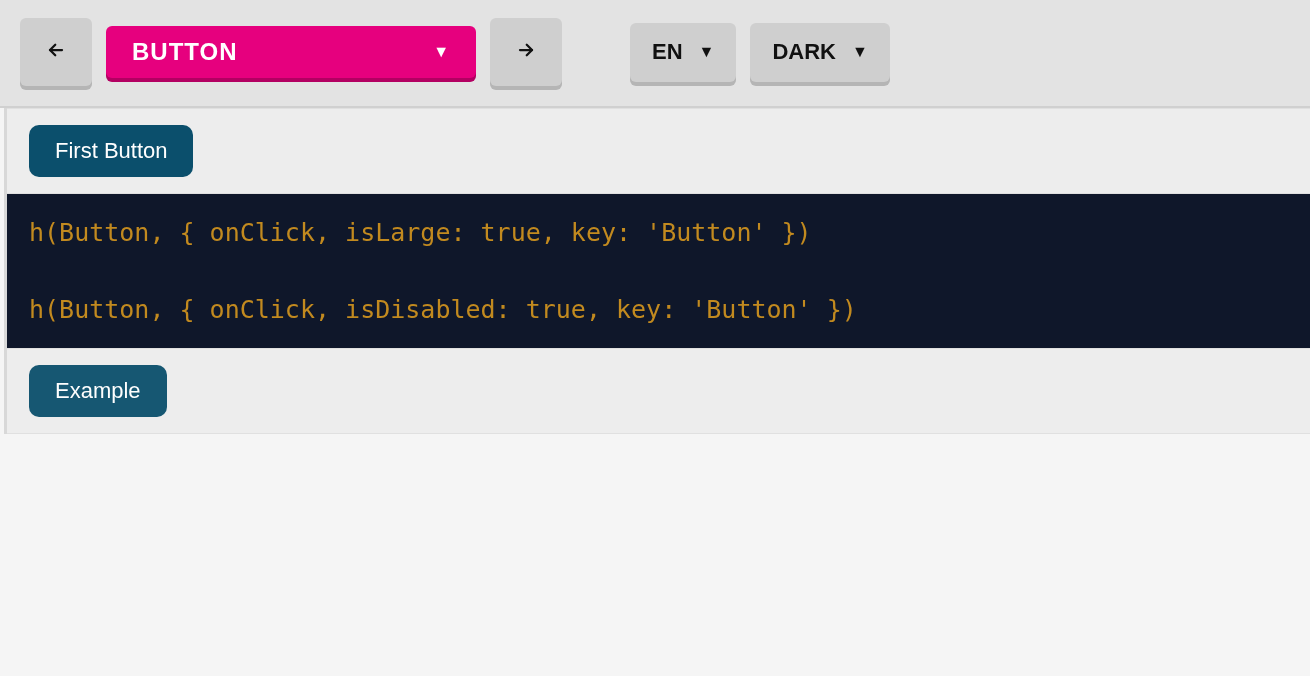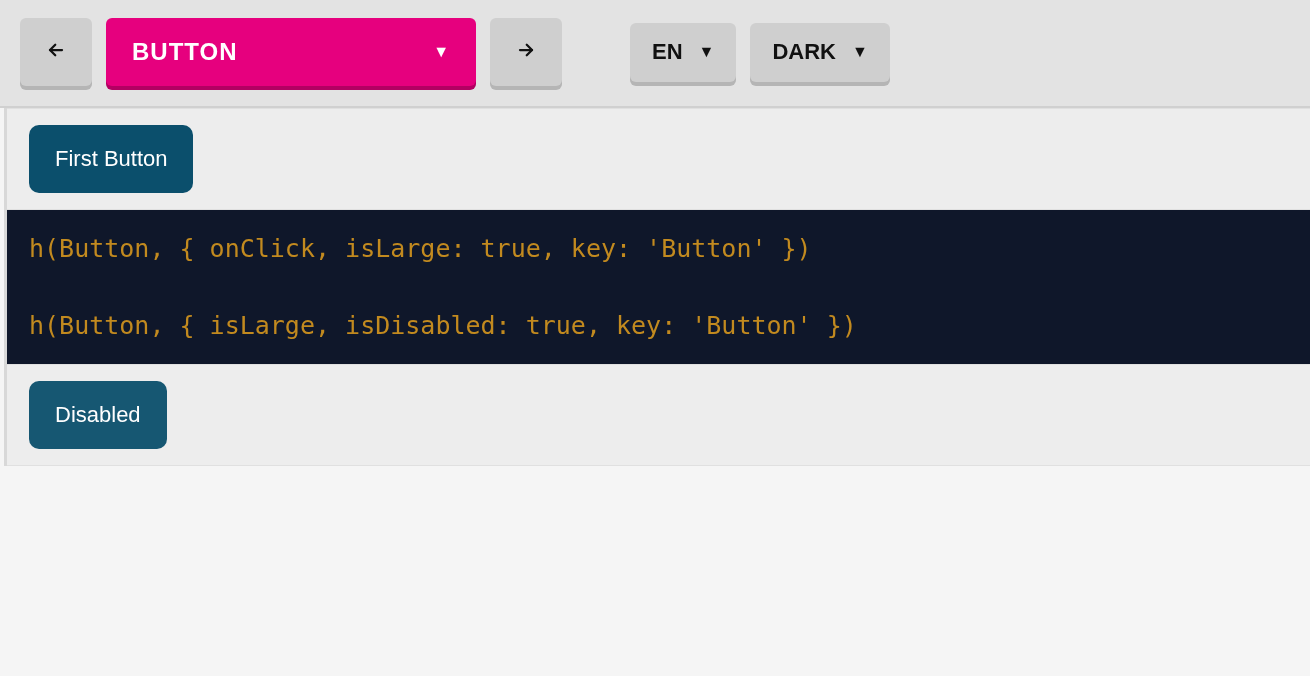--- a/index.html
+++ b/index.html
@@ -31,21 +31,21 @@
       display: flex;
       align-items: center;
       justify-content: center;
       cursor: pointer;
       font-size: 22px;
       font-weight: bold;
       color: #111;
       box-shadow: 0 4px 0 #b5b5b5;
     }
     .main-select {
-      height: 68px;
+      height: 52px;
       background: #e6007e;
       color: #fff;
       border: none;
       border-radius: 6px;
       padding: 0 26px;
       font-size: 24px;
       font-weight: 800;
       letter-spacing: 1px;
       display: flex;
       align-items: center;
@@ -102,21 +102,21 @@
       color: #c28a1f;
       font-size: 25px;
       padding: 24px 22px;
       background: #0f172a;
     }
     .demo-btn {
       background: #0b4f6c;
       color: #fff;
       border: none;
       border-radius: 10px;
-      padding: 21px 26px;
+      padding: 13px 26px;
       font-size: 22px;
       font-weight: 500;
       cursor: pointer;
     }
     .demo-btn.large {
       padding: 15px 28px;
       font-size: 23px;
     }
     .demo-btn.disabled {
       opacity: 0.95;
@@ -170,19 +170,19 @@
 <div class="content">
 
 
   <div class="example-row">
     <button class="demo-btn">First Button</button>
   </div>
 
   <div class="code-row">h(Button, { onClick, isLarge: true, key: 'Button' })</div>
 
 
-  <div class="code-row">h(Button, { isLarge, isDisabled: true, key: 'Button' })</div>
+  <div class="code-row">h(Button, { onClick, isDisabled: true, key: 'Button' })</div>
 
   <div class="example-row">
-    <button class="demo-btn disabled">Disabled</button>
+    <button class="demo-btn disabled">Example</button>
   </div>
 
 </div>
 
 </body></html>

